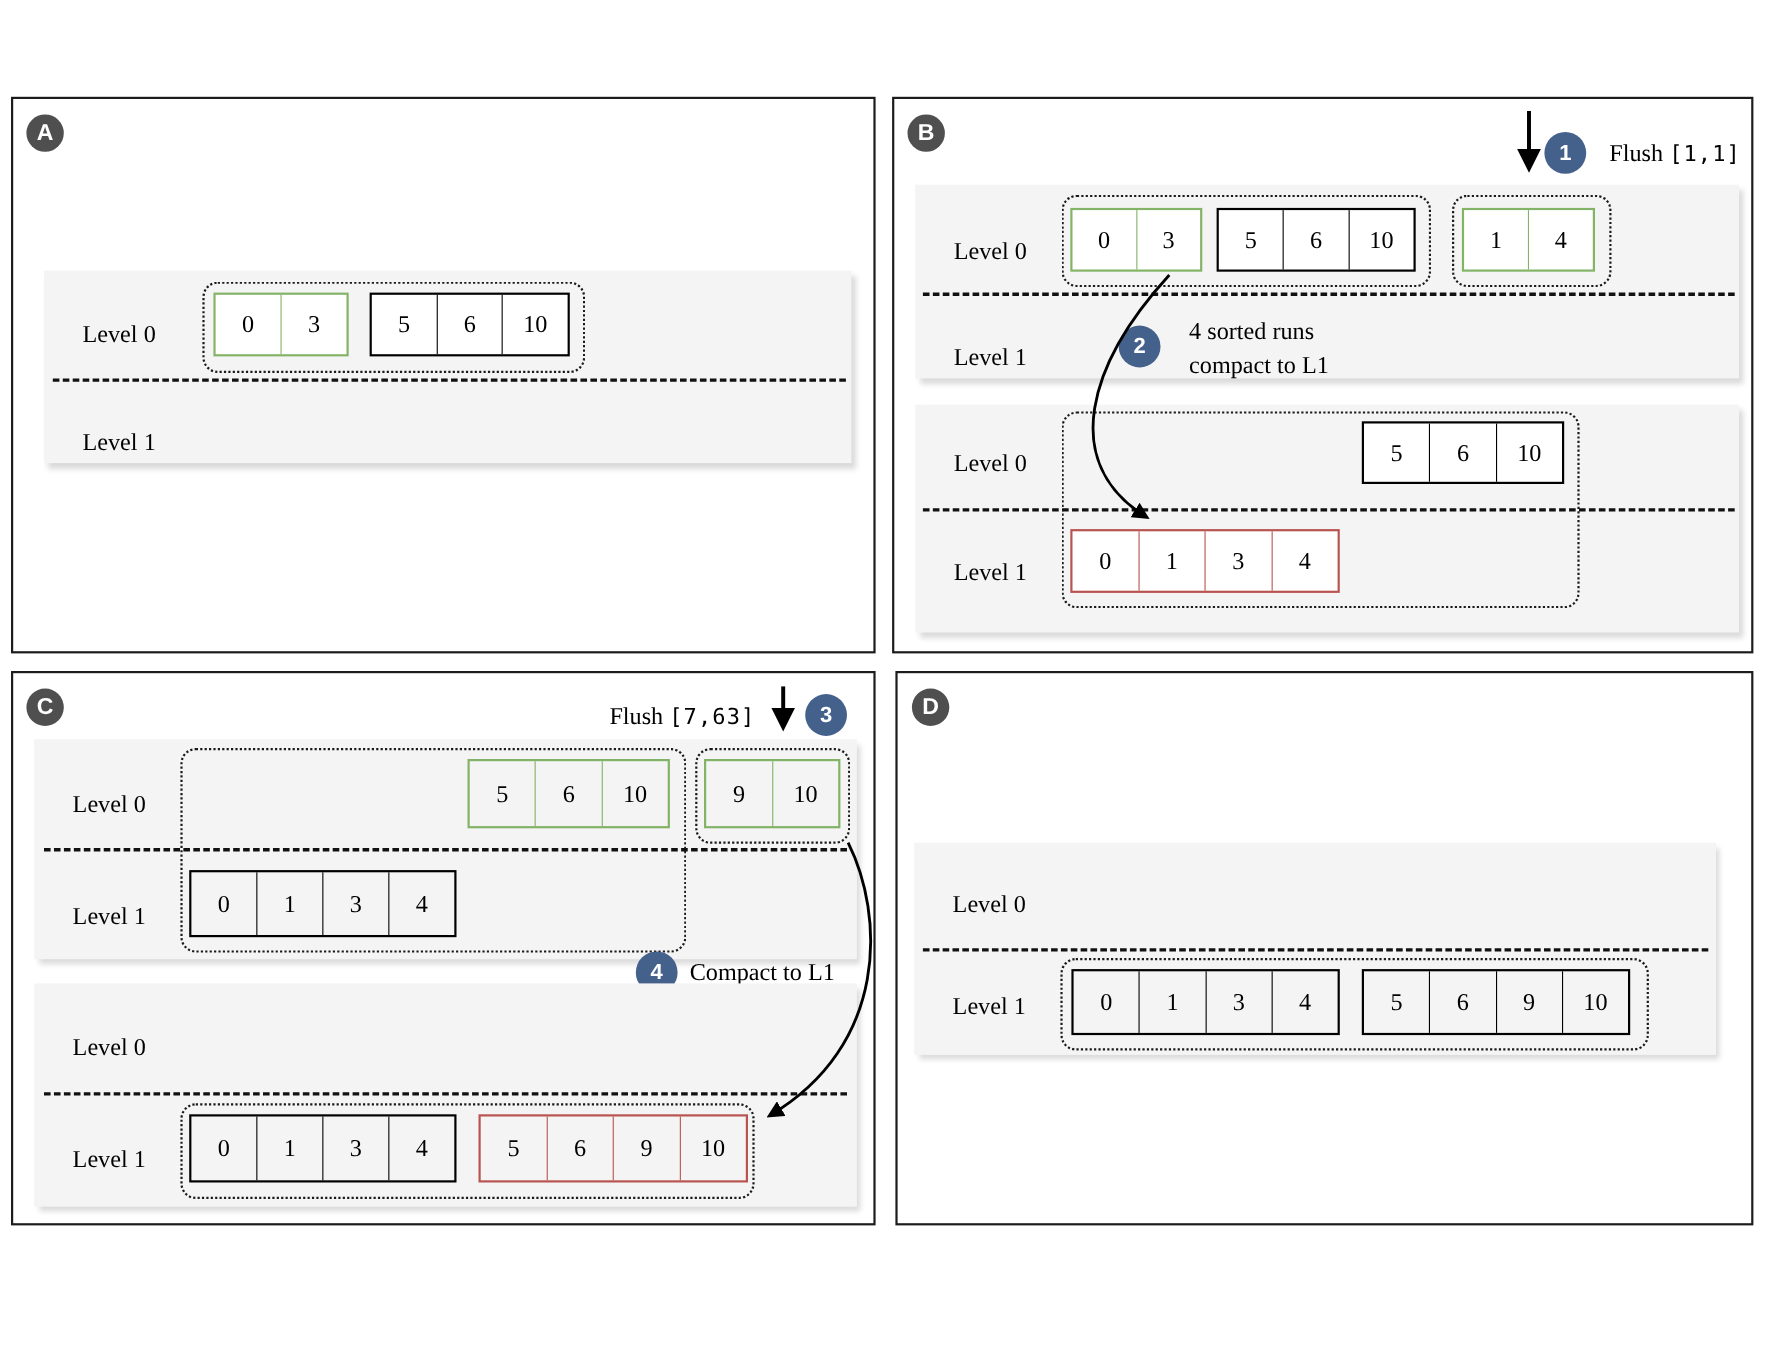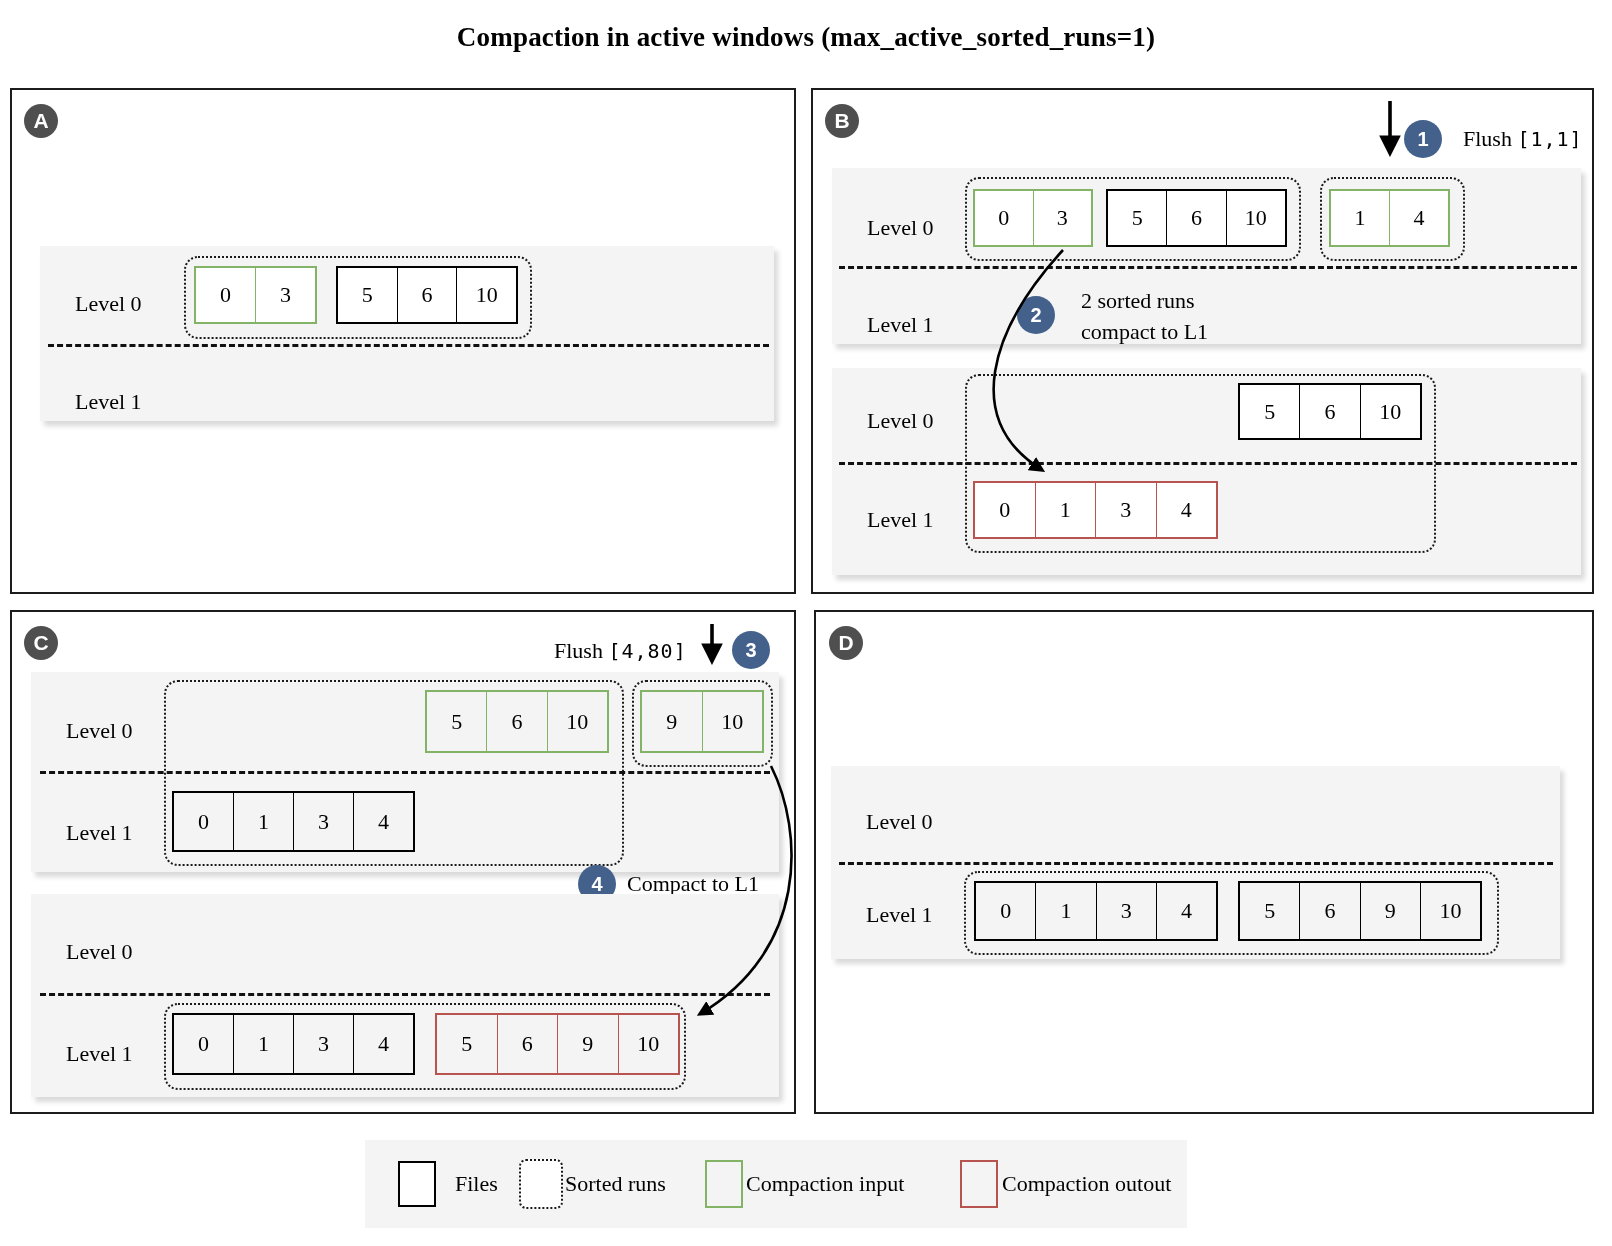--- a/index.html
+++ b/index.html
@@ -30,21 +30,20 @@
   .overlay{position:absolute;left:0;top:0;pointer-events:none;}
   .legend{position:absolute;left:365px;top:1140px;width:822px;height:88px;background:#f4f4f4;}
   .lg-swatch{position:absolute;box-sizing:border-box;background:#fff;}
   .lg-label{position:absolute;transform:translateY(-50%);top:44px;font-size:22px;white-space:nowrap;}
 </style>
 </head>
 <body>
 
 <div class="stage">
 
-  <div class="title">Compaction in active windows (max_active_sorted_runs=1)</div>
 
   <div class="panel" style="left:10px;top:88px;width:782px;height:502px;">
     <div class="badge" style="left:12px;top:14px;">A</div>
   </div>
   <div class="band" style="left:40px;top:246px;width:734px;height:175px;"></div>
   <div class="lvl" style="left:75px;top:294px;">Level 0</div>
   <div class="lvl" style="left:75px;top:392px;">Level 1</div>
   <div class="dashed" style="left:48px;top:344px;width:721px;"></div>
   <div class="runbox" style="left:184px;top:256px;width:344px;height:79px;"></div>
   <div class="filebox green fw" style="left:194px;top:266px;width:123px;height:58px;">
@@ -79,21 +78,21 @@
       <div class="cell">5</div>
       <div class="cell">6</div>
       <div class="cell">10</div>
     </div>
   <div class="runbox" style="left:1320px;top:177px;width:141px;height:80px;"></div>
   <div class="filebox green fw" style="left:1329px;top:189px;width:121px;height:58px;">
       <div class="cell">1</div>
       <div class="cell">4</div>
     </div>
   <div class="stepdot" style="left:1036px;top:315px;">2</div>
-  <div class="steptext" style="left:1081px;top:301px;">2 sorted runs</div>
+  <div class="steptext" style="left:1081px;top:301px;">4 sorted runs</div>
   <div class="steptext" style="left:1081px;top:332px;">compact to L1</div>
 
   <div class="band" style="left:832px;top:368px;width:749px;height:207px;"></div>
   <div class="runbox" style="left:965px;top:374px;width:467px;height:175px;"></div>
   <div class="lvl" style="left:867px;top:411px;">Level 0</div>
   <div class="lvl" style="left:867px;top:510px;">Level 1</div>
   <div class="dashed" style="left:839px;top:462px;width:738px;"></div>
   <div class="filebox fw" style="left:1238px;top:383px;width:184px;height:57px;">
       <div class="cell">5</div>
       <div class="cell">6</div>
@@ -104,21 +103,21 @@
       <div class="cell">1</div>
       <div class="cell">3</div>
       <div class="cell">4</div>
     </div>
 
   <div class="panel" style="left:10px;top:610px;width:782px;height:500px;">
     <div class="badge" style="left:12px;top:14px;">C</div>
   </div>
   <div class="steptext" style="left:554px;top:651px;">
     <span>Flush</span>
-    <span class="mono">[4,80]</span>
+    <span class="mono">[7,63]</span>
   </div>
   <div class="stepdot" style="left:751px;top:650px;">3</div>
 
   <div class="band" style="left:31px;top:672px;width:748px;height:200px;"></div>
   <div class="runbox" style="left:164px;top:680px;width:456px;height:182px;"></div>
   <div class="lvl" style="left:66px;top:721px;">Level 0</div>
   <div class="lvl" style="left:66px;top:823px;">Level 1</div>
   <div class="dashed" style="left:40px;top:771px;width:730px;"></div>
   <div class="filebox green" style="left:425px;top:690px;width:184px;height:63px;">
       <div class="cell">5</div>
@@ -184,24 +183,14 @@
       <marker id="ah" markerWidth="6" markerHeight="6" refX="4.6" refY="3" orient="auto">
         <path d="M0,0 L6,3 L0,6 z" fill="#000"></path>
       </marker>
     </defs>
     <path d="M1390,101 L1390,152" stroke="#000" stroke-width="3.6" fill="none" marker-end="url(#ah)"></path>
     <path d="M1063,250 C990,330 962,420 1042,470" stroke="#000" stroke-width="2.6" fill="none" marker-end="url(#ah)"></path>
     <path d="M712,624 L712,660" stroke="#000" stroke-width="3.6" fill="none" marker-end="url(#ah)"></path>
     <path d="M771,766 C804,832 808,950 700,1014" stroke="#000" stroke-width="2.6" fill="none" marker-end="url(#ah)"></path>
   </svg>
 
-  <div class="legend">
-    <div class="lg-swatch" style="left:33px;top:21px;width:38px;height:46px;border:2.5px solid #000;"></div>
-    <div class="lg-label" style="left:90px;">Files</div>
-    <div class="lg-swatch" style="left:154px;top:19px;width:44px;height:50px;border:2.3px dotted #1a1a1a;border-radius:7px;"></div>
-    <div class="lg-label" style="left:200px;">Sorted runs</div>
-    <div class="lg-swatch" style="left:340px;top:20px;width:38px;height:48px;border:2.5px solid var(--green,#82b366);background:transparent;"></div>
-    <div class="lg-label" style="left:381px;">Compaction input</div>
-    <div class="lg-swatch" style="left:595px;top:20px;width:38px;height:48px;border:2.5px solid var(--red,#b85450);background:transparent;"></div>
-    <div class="lg-label" style="left:637px;">Compaction outout</div>
-  </div>
 
 </div>
 
 </body></html>

